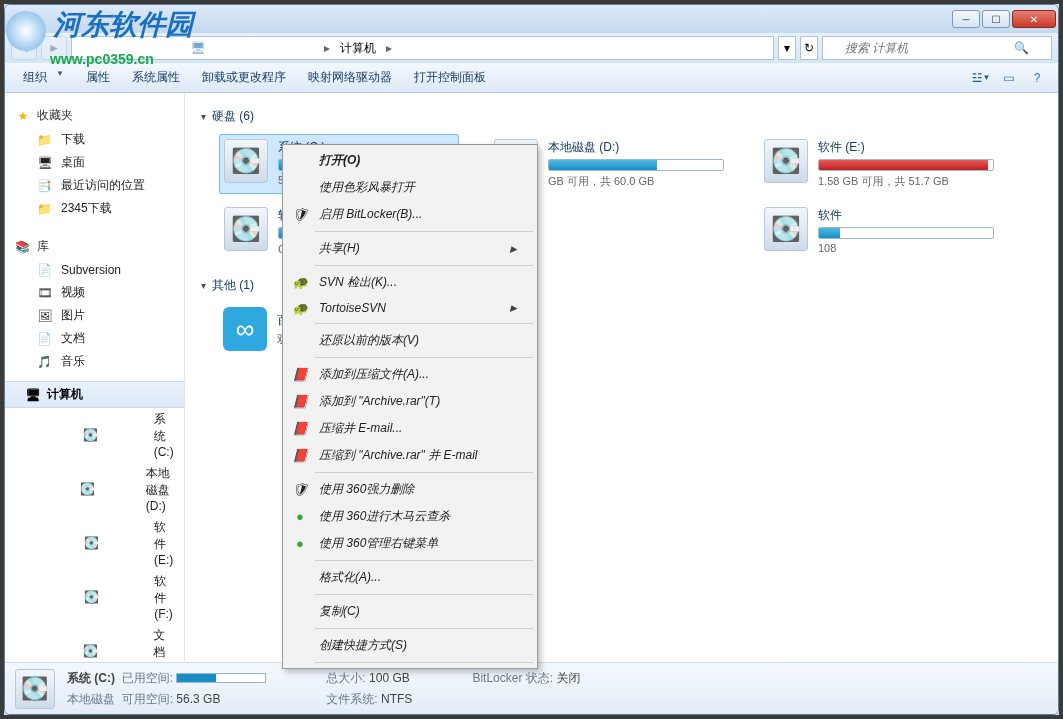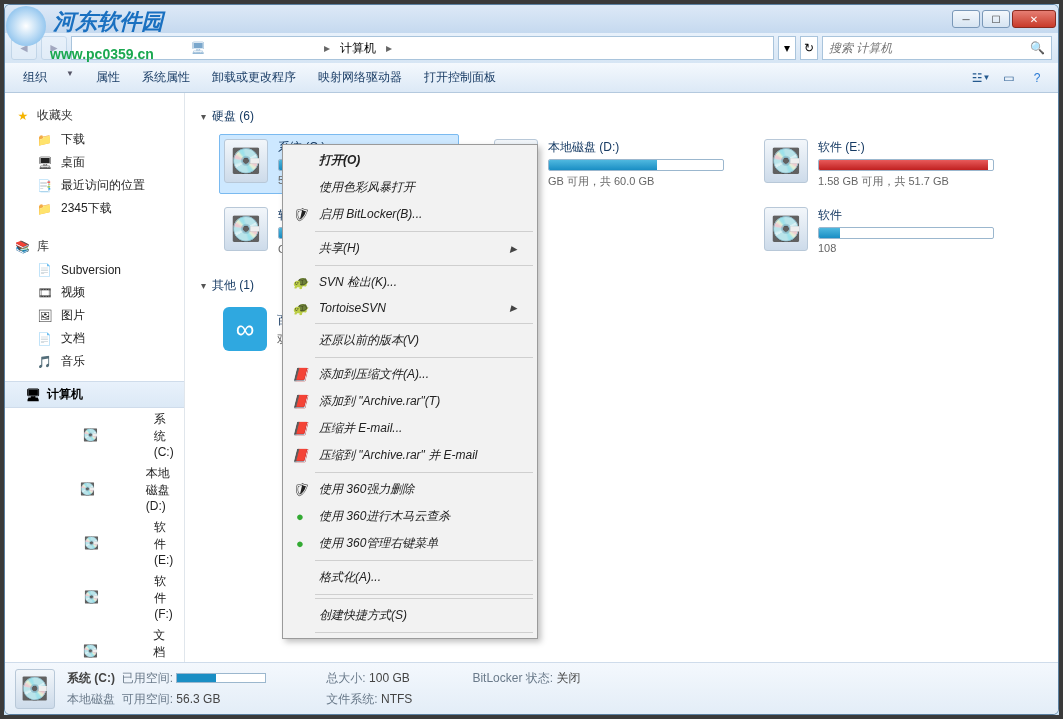--- a/index.html
+++ b/index.html
@@ -6,38 +6,38 @@
 body { background: #cce4f7; width: 1063px; height: 719px; position: relative; overflow: hidden; }
 
 
 .window { position: absolute; left: 4px; top: 4px; right: 4px; bottom: 4px; background: #fff; border: 1px solid #5a7fa0; border-radius: 6px; overflow: hidden; display: flex; flex-direction: column; }
 .titlebar { height: 28px; background: linear-gradient(#dde9f7, #c5d9ef); display: flex; align-items: center; justify-content: flex-end; padding: 0 2px; }
 .win-btn { width: 28px; height: 18px; margin-left: 2px; border: 1px solid #7a98b8; border-radius: 3px; display: flex; align-items: center; justify-content: center; background: linear-gradient(#f4f8fc, #d6e4f2); cursor: pointer; font-size: 10px; color: #333; }
 .win-close { width: 44px; background: linear-gradient(#e67e73, #c83a2a); color: #fff; border-color: #8a2a1f; }
 
 
 .watermark { position: absolute; left: 6px; top: 6px; z-index: 50; pointer-events: none; }
-.wm-title { font-size: 22px; font-weight: bold; color: #1a70c0; font-style: italic; }
+.wm-title { font-size: 28px; font-weight: bold; color: #1a70c0; font-style: italic; }
 .wm-url { font-size: 14px; color: #1aa850; font-weight: bold; }
 .wm-logo { width: 40px; height: 40px; border-radius: 50%; background: radial-gradient(#fff, #6ab0e8); display: inline-block; vertical-align: middle; margin-right: 4px; }
 
 
 .addrbar { height: 30px; display: flex; align-items: center; padding: 2px 6px; gap: 4px; background: linear-gradient(#e8f1fb, #d6e5f4); }
 .nav-btn { width: 26px; height: 24px; border: 1px solid #a9c4dc; border-radius: 3px; background: #eaf2fa; display: flex; align-items: center; justify-content: center; color: #668; }
 .nav-btn.disabled { opacity: .5; }
 .addr-path { flex: 1; height: 24px; border: 1px solid #a9c4dc; background: #fff; display: flex; align-items: center; padding: 0 6px; gap: 4px; }
 .addr-seg { padding: 0 4px; height: 100%; display: flex; align-items: center; }
 .addr-arrow { color: #666; padding: 0 2px; }
 .addr-dd { width: 18px; height: 24px; border: 1px solid #a9c4dc; background: #fff; text-align: center; line-height: 22px; }
-.searchbox { width: 230px; height: 24px; border: 1px solid #a9c4dc; background: #fff; display: flex; align-items: center; padding: 0 6px; }
+.searchbox { width: 230px; height: 24px; border: 1px solid #a9c4dc; background: #fff; display: flex; align-items: center; padding: 0 22px; }
 .searchbox input { flex: 1; border: none; outline: none; color: #888; font-style: italic; }
 
 
 .toolbar { height: 30px; background: linear-gradient(#f4f8fd, #dce9f6); border-bottom: 1px solid #b4c9de; display: flex; align-items: center; padding: 0 8px; gap: 2px; }
-.tbtn { padding: 4px 10px; color: #1a3d66; border-radius: 2px; display: flex; gap: 19px; }
+.tbtn { padding: 4px 10px; color: #1a3d66; border-radius: 2px; display: flex; gap: 9px; }
 .tbtn .dd { font-size: 8px; color: #556; }
 .toolbar .spacer { flex: 1; }
 .tool-icon { width: 26px; height: 22px; display: flex; align-items: center; justify-content: center; color: #24598e; }
 
 
 .body { flex: 1; display: flex; background: #fff; overflow: hidden; }
 .sidebar { width: 180px; border-right: 1px solid #e0e6ec; padding: 10px 0; overflow-y: auto; }
 .side-group { font-weight: normal; color: #333; padding: 4px 10px; display: flex; align-items: center; gap: 6px; }
 .side-item { padding: 3px 10px 3px 32px; color: #222; display: flex; align-items: center; gap: 8px; }
 .side-header { font-weight: bold; padding: 4px 10px 4px 20px; display: flex; align-items: center; gap: 6px; background: linear-gradient(#e8f1fb,#dce9f6); border-top: 1px solid #cfdceb; border-bottom: 1px solid #cfdceb; margin-top: 8px; }
@@ -346,20 +346,21 @@
       <span class="ctx-icon" style="color:#3a3">●</span>
       <span>使用 360进行木马云查杀</span>
     </div>
   <div class="ctx-item">
       <span class="ctx-icon" style="color:#3a3">●</span>
       <span>使用 360管理右键菜单</span>
     </div>
   <div class="ctx-sep"></div>
   <div class="ctx-item">格式化(A)...</div>
   <div class="ctx-sep"></div>
+  <div class="ctx-item">复制(C)</div>
   <div class="ctx-sep"></div>
   <div class="ctx-item">创建快捷方式(S)</div>
   <div class="ctx-sep"></div>
 
 </div>
 
 <div class="watermark">
   <span class="wm-logo"></span>
   <span class="wm-title">河东软件园</span><br>
   <span class="wm-url" style="margin-left:44px">www.pc0359.cn</span>

